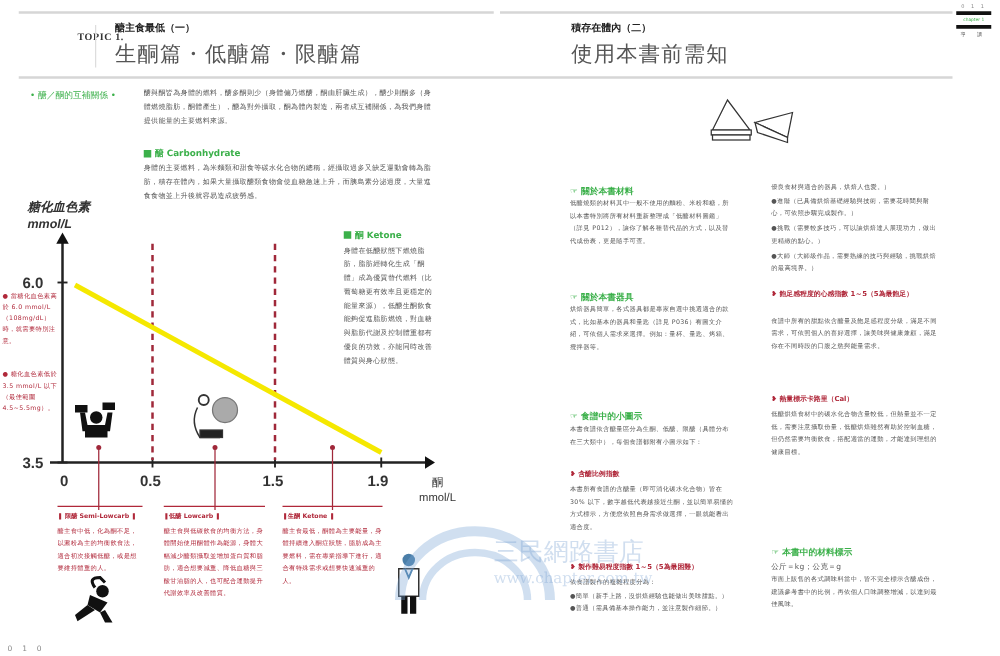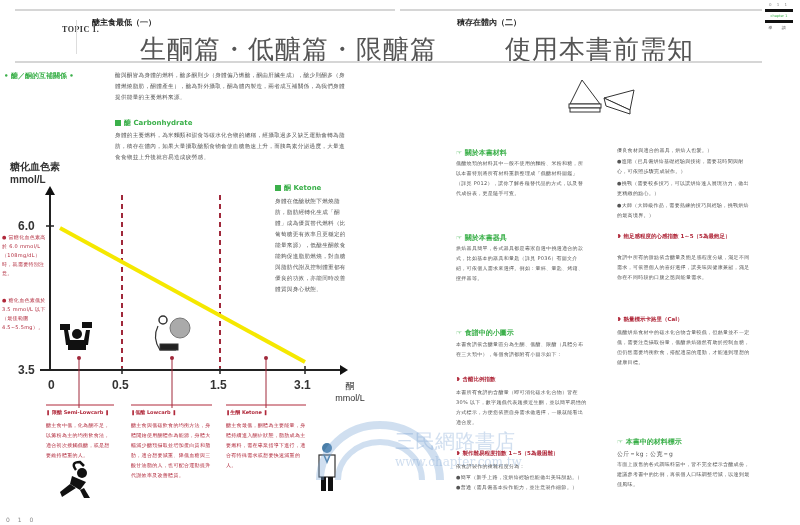--- a/index.html
+++ b/index.html
@@ -2,21 +2,21 @@
 <html><head>
 <meta charset="utf-8">
 <style>
   html,body{margin:0;padding:0;}
   body{width:800px;height:525px;background:#fff;position:relative;overflow:hidden;font-family:"DejaVu Sans",sans-serif;color:#444;}
   .abs{position:absolute;}
   .hline{position:absolute;height:2px;background:#d6d6d6;}
   .topic{font-family:Liberation Serif, serif;font-weight:bold;font-size:8px;color:#333;letter-spacing:0.5px;margin-left:32px;}
   .vsep{position:absolute;width:1px;background:#ddd;}
   .kicker{font-size:8px;font-weight:bold;color:#222;}
-  .bigtitle{font-size:26px;color:#555;letter-spacing:1px;margin-left:48px;}
+  .bigtitle{font-size:17px;color:#555;letter-spacing:1px;}
   .green{color:#3bb04a;}
   .body{font-size:5.6px;line-height:11px;color:#555;letter-spacing:0.3px;}
   .rbody{font-size:5.6px;line-height:11px;color:#b0283a;letter-spacing:0.3px;}
   .ghead{font-size:7px;color:#3bb04a;font-weight:bold;}
   .rhead{font-size:6px;color:#b0283a;font-weight:bold;}
   .sq{display:inline-block;width:6px;height:6px;background:#3bb04a;margin-right:3px;vertical-align:-1px;}
   .ax-label{font-family:"Liberation Sans",sans-serif;font-size:12px;font-weight:bold;color:#333;}
   .ax-small{font-family:"Liberation Sans",sans-serif;font-size:8px;color:#333;}
   .pagenum{font-size:6px;color:#888;letter-spacing:3px;}
   .watermark{font-family:"DejaVu Serif",serif;color:rgba(120,160,210,0.35);}
@@ -37,34 +37,34 @@
 <div class="hline" style="left:400px;top:61px;width:362px;"></div>
 
 <div class="abs" style="left:765px;top:2px;width:28px;height:30px;">
   <div style="font-size:4px;color:#888;text-align:center;letter-spacing:2px;">0 1 1</div>
   <div style="height:3px;background:#111;margin:2px 0;"></div>
   <div style="font-size:3.5px;color:#3bb04a;text-align:center;">chapter 1</div>
   <div style="height:3px;background:#111;margin:2px 0;"></div>
   <div style="font-size:4px;color:#666;text-align:center;letter-spacing:4px;">導 讀</div>
 </div>
 
-<div class="abs green" style="left:4px;top:71px;font-size:7px;font-weight:bold;">• 醣／酮的互補關係 •</div>
+<div class="abs green" style="left:24px;top:71px;font-size:7px;font-weight:normal;">• 醣／酮的互補關係 •</div>
 <div class="abs body" style="left:115px;top:70px;width:235px;">醣與酮皆為身體的燃料，醣多酮則少（身體偏乃燃醣，酮由肝臟生成），醣少則酮多（身體燃燒脂肪，酮體產生），醣為對外攝取，酮為體內製造，兩者成互補關係，為我們身體提供能量的主要燃料來源。</div>
 
 <div class="abs ghead" style="left:115px;top:118px;">
   <span class="sq"></span><span>醣 Carbonhydrate</span>
 </div>
 <div class="abs body" style="left:115px;top:130px;width:235px;">身體的主要燃料，為米麵類和甜食等碳水化合物的總稱，經攝取過多又缺乏運動會轉為脂肪，積存在體內，如果大量攝取醣類食物會使血糖急速上升，而胰島素分泌過度，大量進食食物並上升後就容易造成疲勞感。</div>
 
 <div class="abs ghead" style="left:275px;top:183px;">
   <span class="sq"></span><span>酮 Ketone</span>
 </div>
 <div class="abs body" style="left:275px;top:196px;width:72px;">身體在低醣狀態下燃燒脂肪，脂肪經轉化生成「酮體」成為優質替代燃料（比葡萄糖更有效率且更穩定的能量來源），低醣生酮飲食能夠促進脂肪燃燒，對血糖與脂肪代謝及控制體重都有優良的功效，亦能同時改善體質與身心狀態。</div>
 
-<div class="abs ax-label" style="left:10px;top:160px;font-size:10px;line-height:13px;">
+<div class="abs ax-label" style="left:22px;top:160px;font-size:10px;line-height:13px;font-style:italic;">
   <div style="width:60px;">糖化血色素 mmol/L</div>
 </div>
 
 <div class="abs rbody" style="left:2px;top:233px;width:48px;line-height:9px;font-size:5px;">● 當糖化血色素高於 6.0 mmol/L（108mg/dL）時，就需要特別注意。</div>
 <div class="abs rbody" style="left:2px;top:296px;width:48px;line-height:9px;font-size:5px;">● 糖化血色素低於 3.5 mmol/L 以下（最佳範圍 4.5~5.5mg）。</div>
 
 <svg class="abs" style="left:0;top:0;" width="400" height="525" viewBox="0 0 400 525">
 
   <line x1="50" y1="370" x2="50" y2="193" stroke="#222" stroke-width="2"></line>
   <polygon points="45,195 50,186 55,195" fill="#111"></polygon>
@@ -125,21 +125,21 @@
     <rect x="328" y="477" width="5" height="14" fill="#111"></rect>
     <path d="M324 455 L327 462 L330 455" stroke="#4a7ea8" stroke-width="1.5" fill="none"></path>
   </g>
 </svg>
 
 <div class="abs ax-label" style="left:18px;top:219px;">6.0</div>
 <div class="abs ax-label" style="left:18px;top:363px;">3.5</div>
 <div class="abs ax-label" style="left:48px;top:378px;">0</div>
 <div class="abs ax-label" style="left:112px;top:378px;">0.5</div>
 <div class="abs ax-label" style="left:210px;top:378px;">1.5</div>
-<div class="abs ax-label" style="left:294px;top:378px;">3.1</div>
+<div class="abs ax-label" style="left:294px;top:378px;">1.9</div>
 <div class="abs ax-small" style="left:332px;top:380px;width:36px;font-size:9px;line-height:12px;text-align:center;">酮 mmol/L</div>
 
 <div class="abs rhead" style="left:46px;top:409px;font-size:5px;">❚ 限醣 Semi-Lowcarb ❚</div>
 <div class="abs rbody" style="left:46px;top:420px;width:68px;line-height:10px;font-size:5px;">醣主食中低，化為酮不足，以澱粉為主的均衡飲食法，適合初次接觸低醣，或是想要維持體重的人。</div>
 
 <div class="abs rhead" style="left:131px;top:409px;font-size:5px;">❚低醣 Lowcarb ❚</div>
 <div class="abs rbody" style="left:131px;top:420px;width:80px;line-height:10px;font-size:5px;">醣主食與低碳飲食的均衡方法，身體開始使用酮體作為能源，身體大幅減少醣類攝取並增加蛋白質和脂肪，適合想要減重、降低血糖與三酸甘油脂的人，也可配合運動提升代謝效率及改善體質。</div>
 
 <div class="abs rhead" style="left:226px;top:409px;font-size:5px;">❚生酮 Ketone ❚</div>
 <div class="abs rbody" style="left:226px;top:420px;width:80px;line-height:10px;font-size:5px;">醣主食最低，酮體為主要能量，身體持續進入酮症狀態，脂肪成為主要燃料，需在專業指導下進行，適合有特殊需求或想要快速減重的人。</div>

